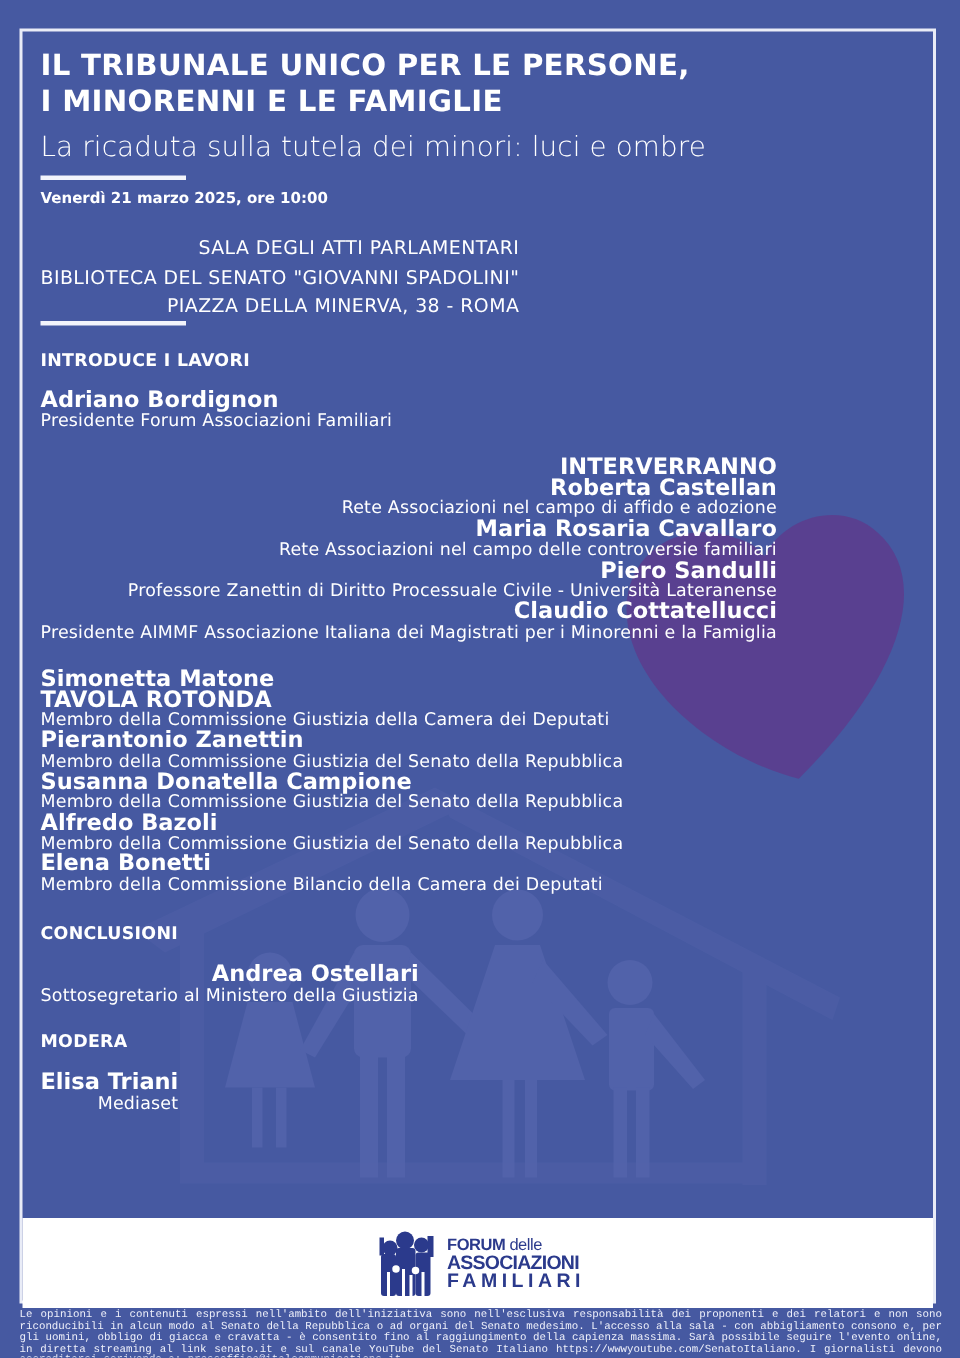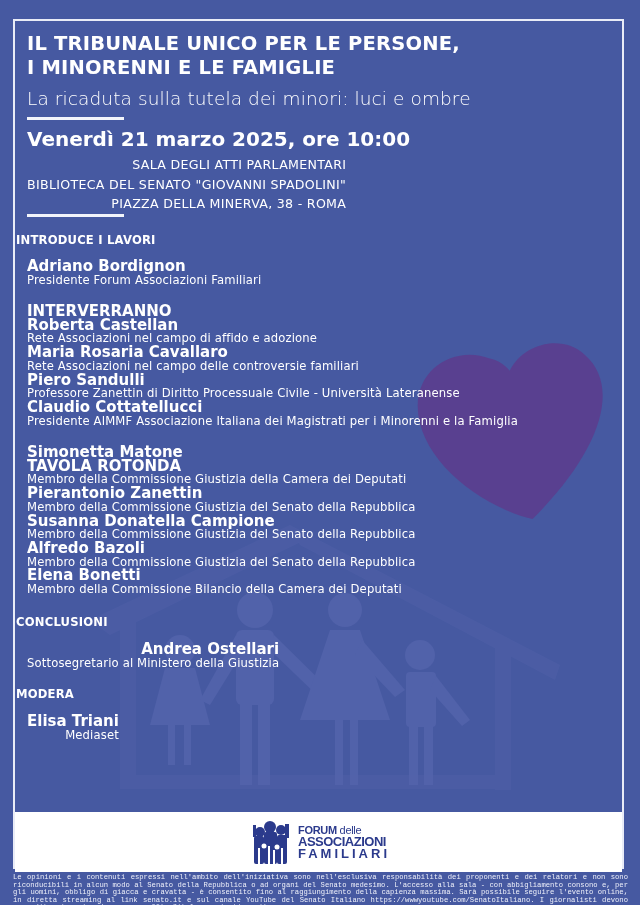--- a/index.html
+++ b/index.html
@@ -13,23 +13,23 @@
     position:absolute; left:13px; top:19px; width:611px; height:850px;
     border:2px solid #e9ecf7; box-sizing:border-box;
   }
   .art { position:absolute; left:0; top:0; width:640px; height:905px; pointer-events:none; }
   .title {
     position:absolute; left:27px; top:32px; font-weight:bold; font-size:19.5px; line-height:24px;
     letter-spacing:0.2px; white-space:nowrap;
   }
   .subtitle { position:absolute; left:27px; top:88px; font-size:18.5px; font-weight:300; white-space:nowrap; letter-spacing:0.1px; }
   .rule { position:absolute; left:27px; height:3px; width:97px; background:#f2f4fb; }
-  .date { position:absolute; left:27px; top:127px; font-weight:bold; font-size:20px; white-space:nowrap; }
+  .date { position:absolute; left:27px; top:127px; font-weight:bold; font-size:10px; white-space:nowrap; }
   .venue { position:absolute; left:27px; top:155px; font-size:12.6px; line-height:19.6px; white-space:nowrap; letter-spacing:0.3px;text-align:right; }
-  .sect { position:absolute; left:16px; font-weight:bold; font-size:11.6px; line-height:14px; white-space:nowrap; letter-spacing:0.2px; }
+  .sect { position:absolute; left:27px; font-weight:bold; font-size:11.6px; line-height:14px; white-space:nowrap; letter-spacing:0.2px; }
   .name { font-weight:bold; font-size:15px; line-height:13.7px; white-space:nowrap; display:block; }
   .role { font-size:11.6px; line-height:13.7px; white-space:nowrap; display:block; font-weight:normal; letter-spacing:0.15px; }
   .block { position:absolute; left:27px; }
   .logo-area {
     position:absolute; left:15px; top:812px; width:607px; height:60px; background:#ffffff;
   }
   .logo { position:absolute; left:252px; top:820px; display:flex; align-items:center; }
   .logo-text { margin-left:8px; color:#2b3a8c; font-family:"Liberation Sans", sans-serif; line-height:12px; }
   .logo-text .l1 { font-size:11px; font-weight:bold; display:block; letter-spacing:-0.3px; }
   .logo-text .l1 .thin { font-weight:normal; }
@@ -105,21 +105,21 @@
   </div>
 
   <div class="rule" style="top:214px;"></div>
 
   <div class="sect" style="top:233px;">INTRODUCE I LAVORI</div>
   <div class="block" style="top:260px;">
     <span class="name">Adriano Bordignon</span>
     <span class="role">Presidente Forum Associazioni Familiari</span>
   </div>
 
-  <div class="block" style="top:305px;">
+  <div class="block" style="top:305px;text-align:right;">
     <span class="name">INTERVERRANNO</span>
     <span class="name">Roberta Castellan</span>
     <span class="role">Rete Associazioni nel campo di affido e adozione</span>
     <span class="name">Maria Rosaria Cavallaro</span>
     <span class="role">Rete Associazioni nel campo delle controversie familiari</span>
     <span class="name">Piero Sandulli</span>
     <span class="role">Professore Zanettin di Diritto Processuale Civile - Università Lateranense</span>
     <span class="name">Claudio Cottatellucci</span>
     <span class="role">Presidente AIMMF Associazione Italiana dei Magistrati per i Minorenni e la Famiglia</span>
   </div>

